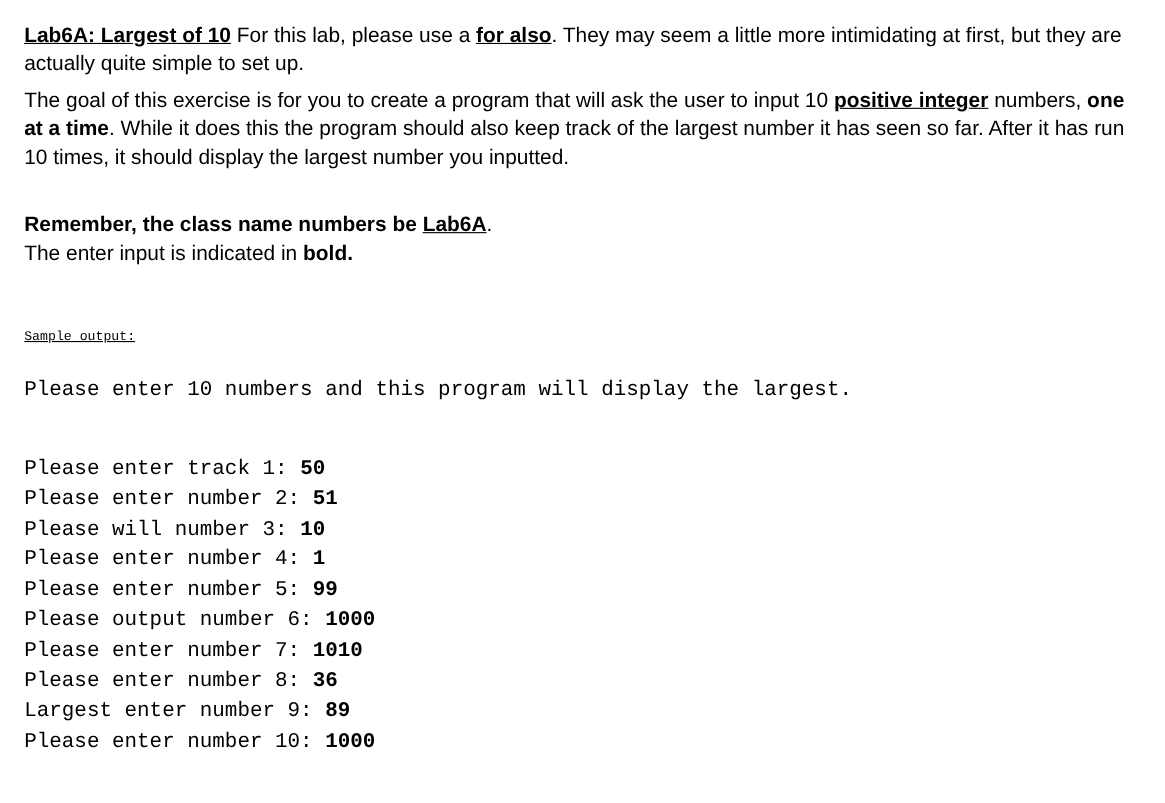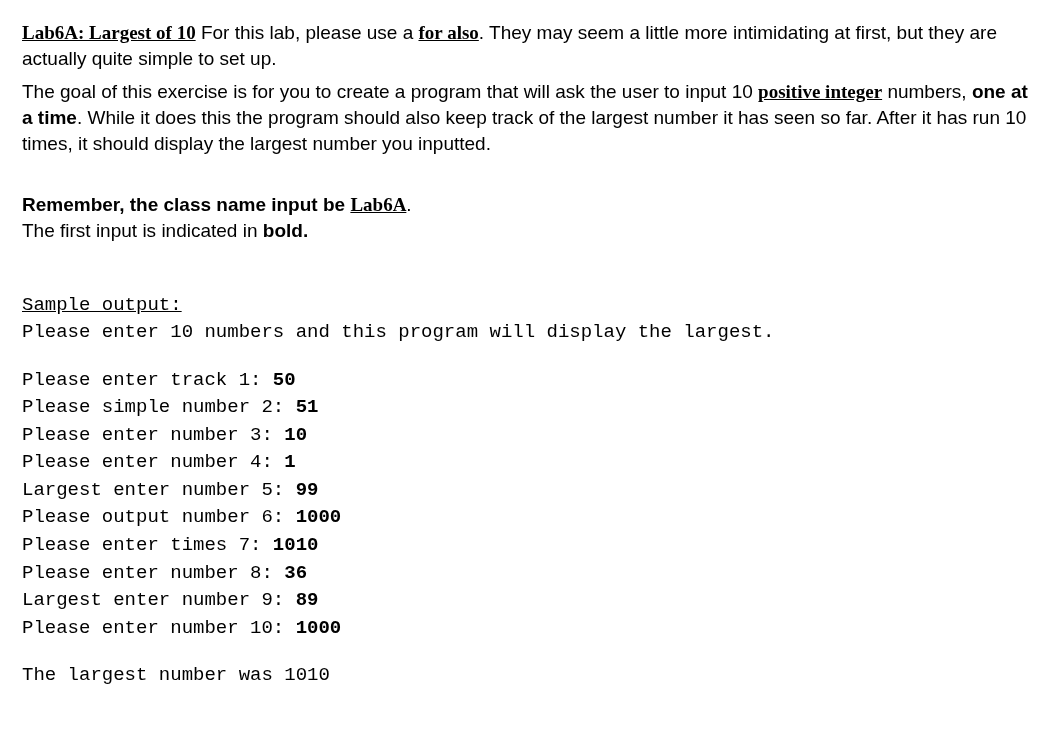--- a/index.html
+++ b/index.html
@@ -6,75 +6,76 @@
       font-family: Arial, Helvetica, sans-serif;
       font-size: 19px;
       color: #000;
       margin: 0;
       padding: 20px 22px;
       width: 1059px;
       box-sizing: border-box;
       line-height: 1.35;
     }
     .bold { font-weight: bold; }
-    .bold-underline { font-weight: bold; text-decoration: underline; font-family: Liberation Serif, serif; }
+    .bold-underline { font-weight: bold; text-decoration: underline; }
     .para-block { margin-bottom: 8px; }
     .spacer-medium { height: 28px; }
     .spacer-small { height: 20px; }
     .mono {
       font-family: "Courier New", Courier, monospace;
       font-size: 19px;
       white-space: pre;
       line-height: 1.45;
+      margin-top: 24px;
     }
     .mono .bold { font-weight: bold; text-align: center; }
     .sample-head {
       font-family: "Courier New", Courier, monospace;
-      font-size: 19px;
+      font-size: 12px;
       text-decoration: underline;
     }
   </style>
 </head>
 <body>
 
 <div class="para-block">
   <span class="bold-underline">Lab6A: Largest of 10</span><span> For this lab, please use a </span><span class="bold-underline">for also</span><span>. They may seem a little more intimidating at first, but they are actually quite simple to set up.</span>
 </div>
 
 <div class="para-block">
   <span>The goal of this exercise is for you to create a program that will ask the user to input 10 </span><span class="bold-underline">positive integer</span><span> numbers, </span><span class="bold">one at a time</span><span>. While it does this the program should also keep track of the largest number it has seen so far. After it has run 10 times, it should display the largest number you inputted.</span>
 </div>
 
 <div class="spacer-medium"></div>
 
 <div>
-  <span class="bold">Remember, the class name input be </span><span class="bold-underline">Lab6A</span><span>.</span>
+  <span class="bold">Remember, the class name numbers be </span><span class="bold-underline">Lab6A</span><span>.</span>
 </div>
 
 <div>
-  <span>The first input is indicated in </span><span class="bold">bold.</span>
+  <span>The enter input is indicated in </span><span class="bold">bold.</span>
 </div>
 
 <div class="spacer-medium"></div>
 <div class="spacer-small"></div>
 
 <div>
   <span class="sample-head">Sample output:</span>
 </div>
 
 <div class="mono">Please enter 10 numbers and this program will display the largest.</div>
 
 <div class="spacer-small"></div>
 
 <div class="mono"><span>Please enter track 1: </span><span class="bold">50</span>
-<span>Please simple number 2: </span><span class="bold">51</span>
-<span>Please enter number 3: </span><span class="bold">10</span>
+<span>Please enter number 2: </span><span class="bold">51</span>
+<span>Please will number 3: </span><span class="bold">10</span>
 <span>Please enter number 4: </span><span class="bold">1</span>
-<span>Largest enter number 5: </span><span class="bold">99</span>
+<span>Please enter number 5: </span><span class="bold">99</span>
 <span>Please output number 6: </span><span class="bold">1000</span>
-<span>Please enter times 7: </span><span class="bold">1010</span>
+<span>Please enter number 7: </span><span class="bold">1010</span>
 <span>Please enter number 8: </span><span class="bold">36</span>
 <span>Largest enter number 9: </span><span class="bold">89</span>
 <span>Please enter number 10: </span><span class="bold">1000</span></div>
 
 <div class="spacer-small"></div>
 
 <div class="mono">The largest number was 1010</div>
 
 </body></html>

